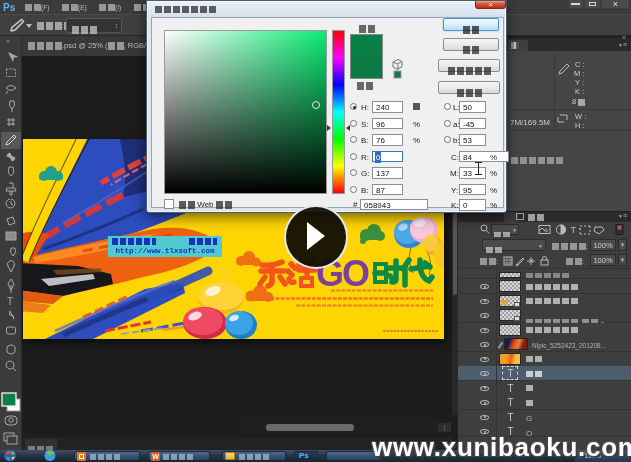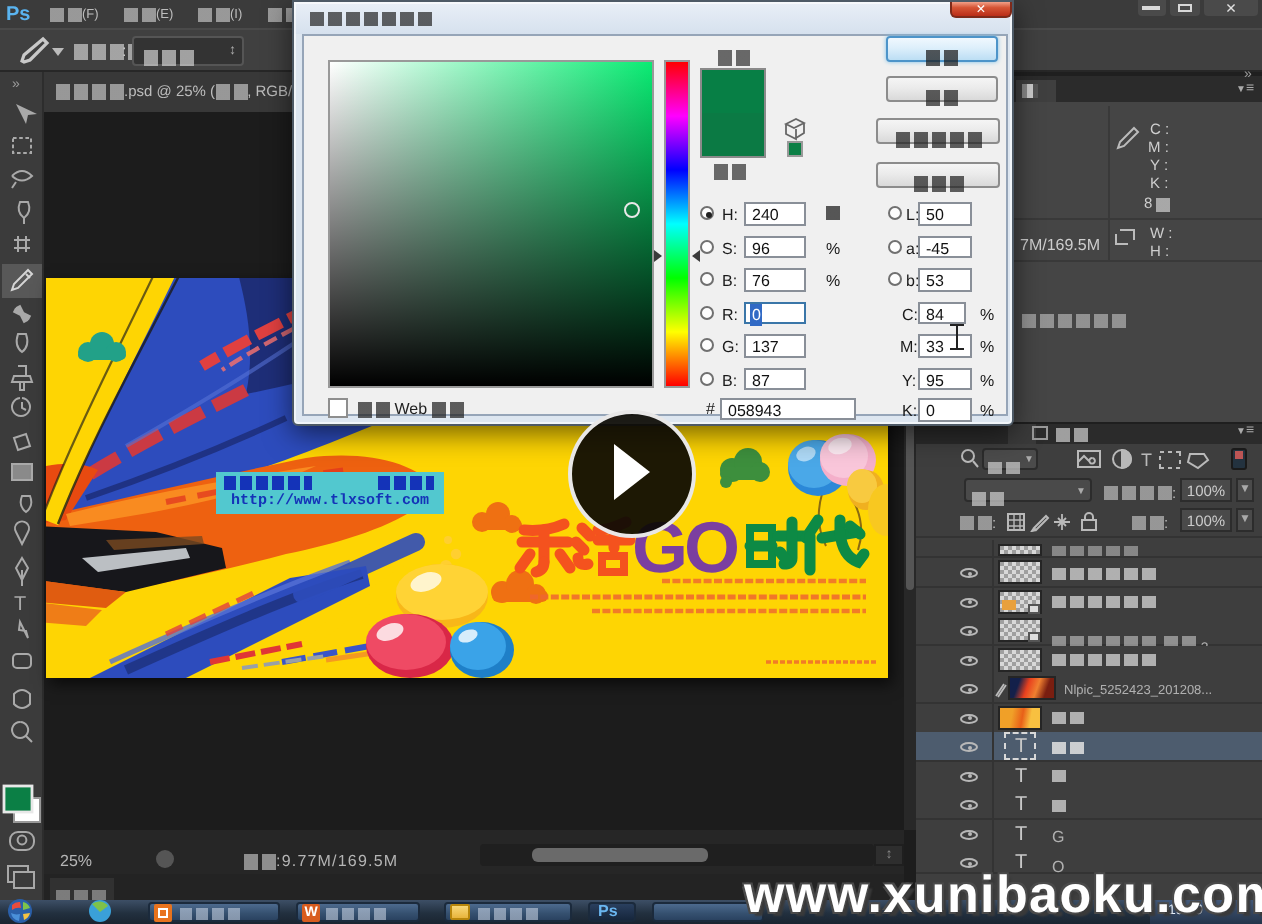--- a/index.html
+++ b/index.html
@@ -250,27 +250,20 @@
   <line x1="360" y1="192" x2="416" y2="192" stroke="#ef6630" stroke-width="1.8" stroke-dasharray="2.5 1" opacity=".8"></line>
 </svg>
 
 <div class="abs" style="left:108px;top:236px;width:114px;height:21px;background:#52c8cf"></div>
 <div class="abs zs" style="left:112px;top:238px;width:44px;height:7px;color:#1433b8;opacity:1"></div>
 <div class="abs zs" style="left:189px;top:238px;width:28px;height:7px;color:#1433b8;opacity:1"></div>
 <div class="abs" style="left:108px;top:247px;width:114px;color:#1433b8;font-family:'Liberation Mono',monospace;font-size:7.5px;font-weight:bold;line-height:9px;text-align:center">http://www.tlxsoft.com</div>
 <div class="abs" id="vscroll"></div>
 <div class="abs" id="vthumb"></div>
 
-<div class="abs" id="status">
-  <span class="abs" style="left:8px;top:11px">25%</span>
-  <span class="abs" style="left:56px;top:10px;width:9px;height:9px;border-radius:50%;background:#555;color:#ccc;font-size:7px;text-align:center;line-height:9px"></span>
-  <span class="abs" style="left:100px;top:11px;letter-spacing:.6px"><span class="zh" style="width:16px;height:8px;color:#b5b5b5"></span>:9.77M/169.5M</span>
-  <span class="abs" style="left:226px;top:11px;color:#999;font-size:7px">►</span>
-  <span class="abs" style="left:236px;top:13px;font-size:5px;color:#777">◄</span>
-</div>
 <div class="abs" id="hscroll"></div>
 <div class="abs" id="hthumb"></div>
 <div class="abs" style="left:437px;top:422px;width:15px;height:11px;background:#2e2e2e;border:1px solid #1f1f1f;color:#888;font-size:7px;text-align:center;line-height:10px">↕</div>
 
 <div class="abs" id="tstrip"></div>
 <div class="abs" id="ttab"><span class="zh" style="width:25px;height:7px;margin:2px 0 0 3px;color:#999"></span></div>
 
 <div class="abs" id="dock">
 
   <div class="abs" style="left:0;top:0;width:173px;height:2px;background:#1f1f1f"></div>
@@ -526,21 +519,21 @@
   <span class="rad" style="left:297px;top:102px"></span>
       <span class="lab" style="left:306px;top:102px">L:</span>
       <div class="fld" style="left:312px;top:100px;width:27px">50</div>
   <span class="rad" style="left:297px;top:118.5px"></span>
       <span class="lab" style="left:306px;top:118.5px">a:</span>
       <div class="fld" style="left:312px;top:116.5px;width:27px">-45</div>
   <span class="rad" style="left:297px;top:135px"></span>
       <span class="lab" style="left:306px;top:135px">b:</span>
       <div class="fld" style="left:312px;top:133px;width:27px">53</div>
   <span class="lab" style="left:304px;top:151.5px">C:</span>
-      <div class="fld" style="left:312px;top:149.5px;width:24px">84</div>
+      <div class="fld" style="left:312px;top:149.5px;width:50px">84</div>
       <span class="lab" style="left:343px;top:151.5px">%</span>
   <span class="lab" style="left:303px;top:168px">M:</span>
       <div class="fld" style="left:312px;top:166px;width:27px">33</div>
       <span class="lab" style="left:343px;top:168px">%</span>
   <span class="lab" style="left:304px;top:184.5px">Y:</span>
       <div class="fld" style="left:312px;top:182.5px;width:27px">95</div>
       <span class="lab" style="left:343px;top:184.5px">%</span>
   <span class="lab" style="left:304px;top:200px">K:</span>
       <div class="fld" style="left:312px;top:198px;width:27px">0</div>
       <span class="lab" style="left:343px;top:200px">%</span>

